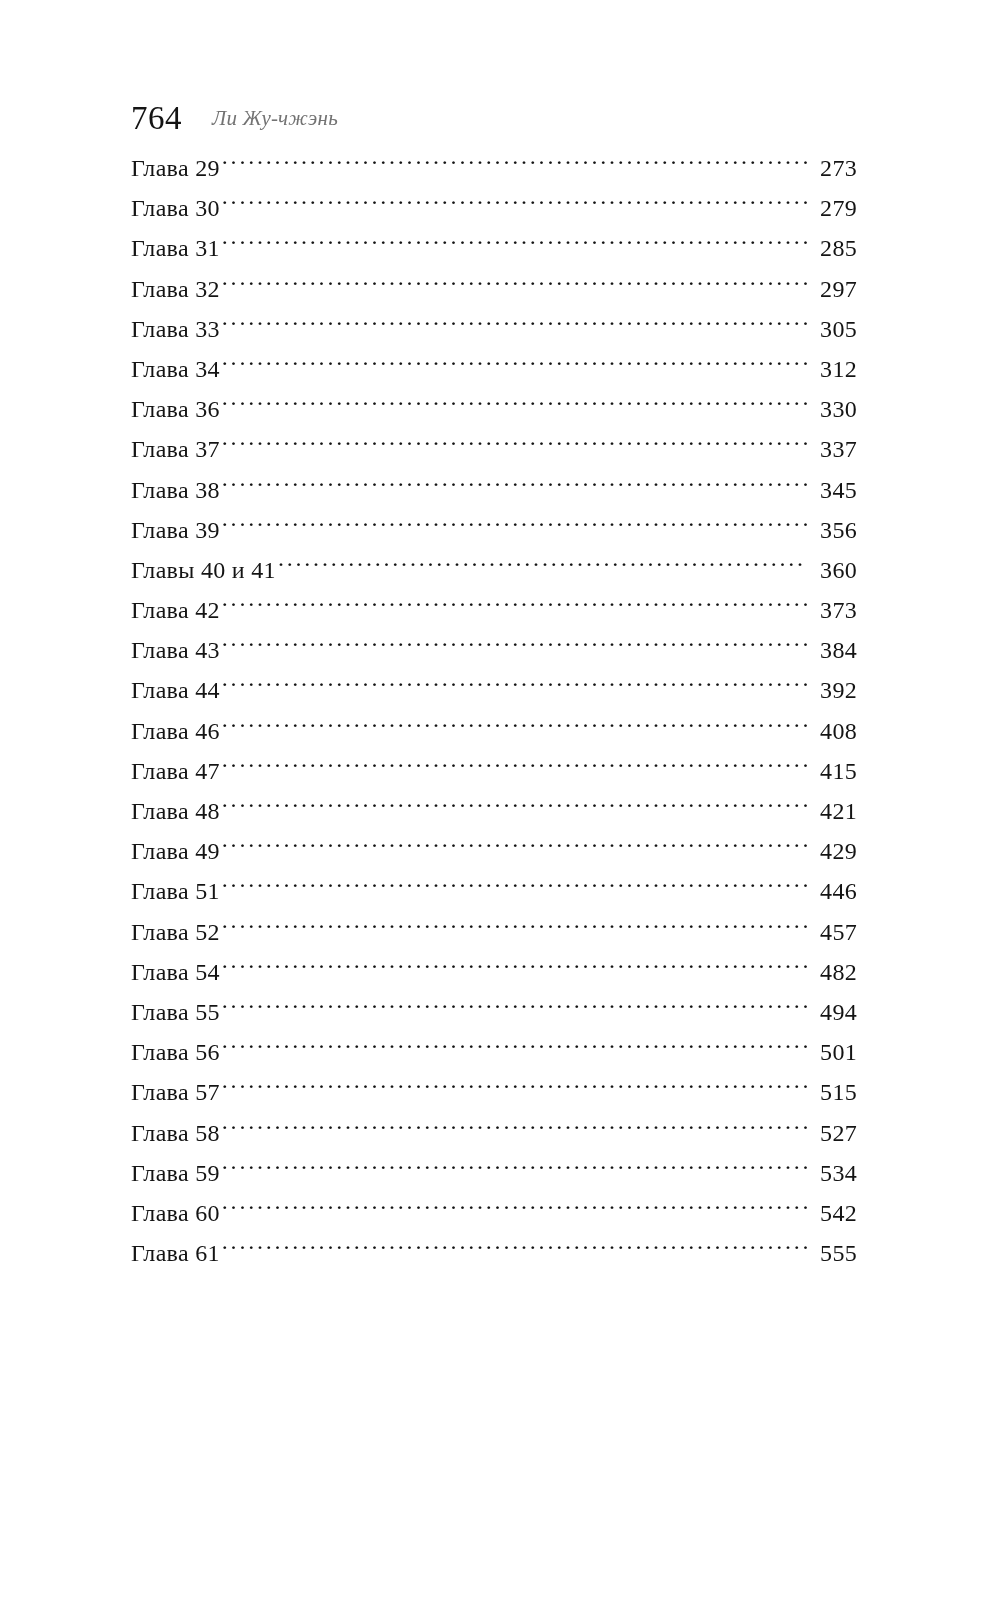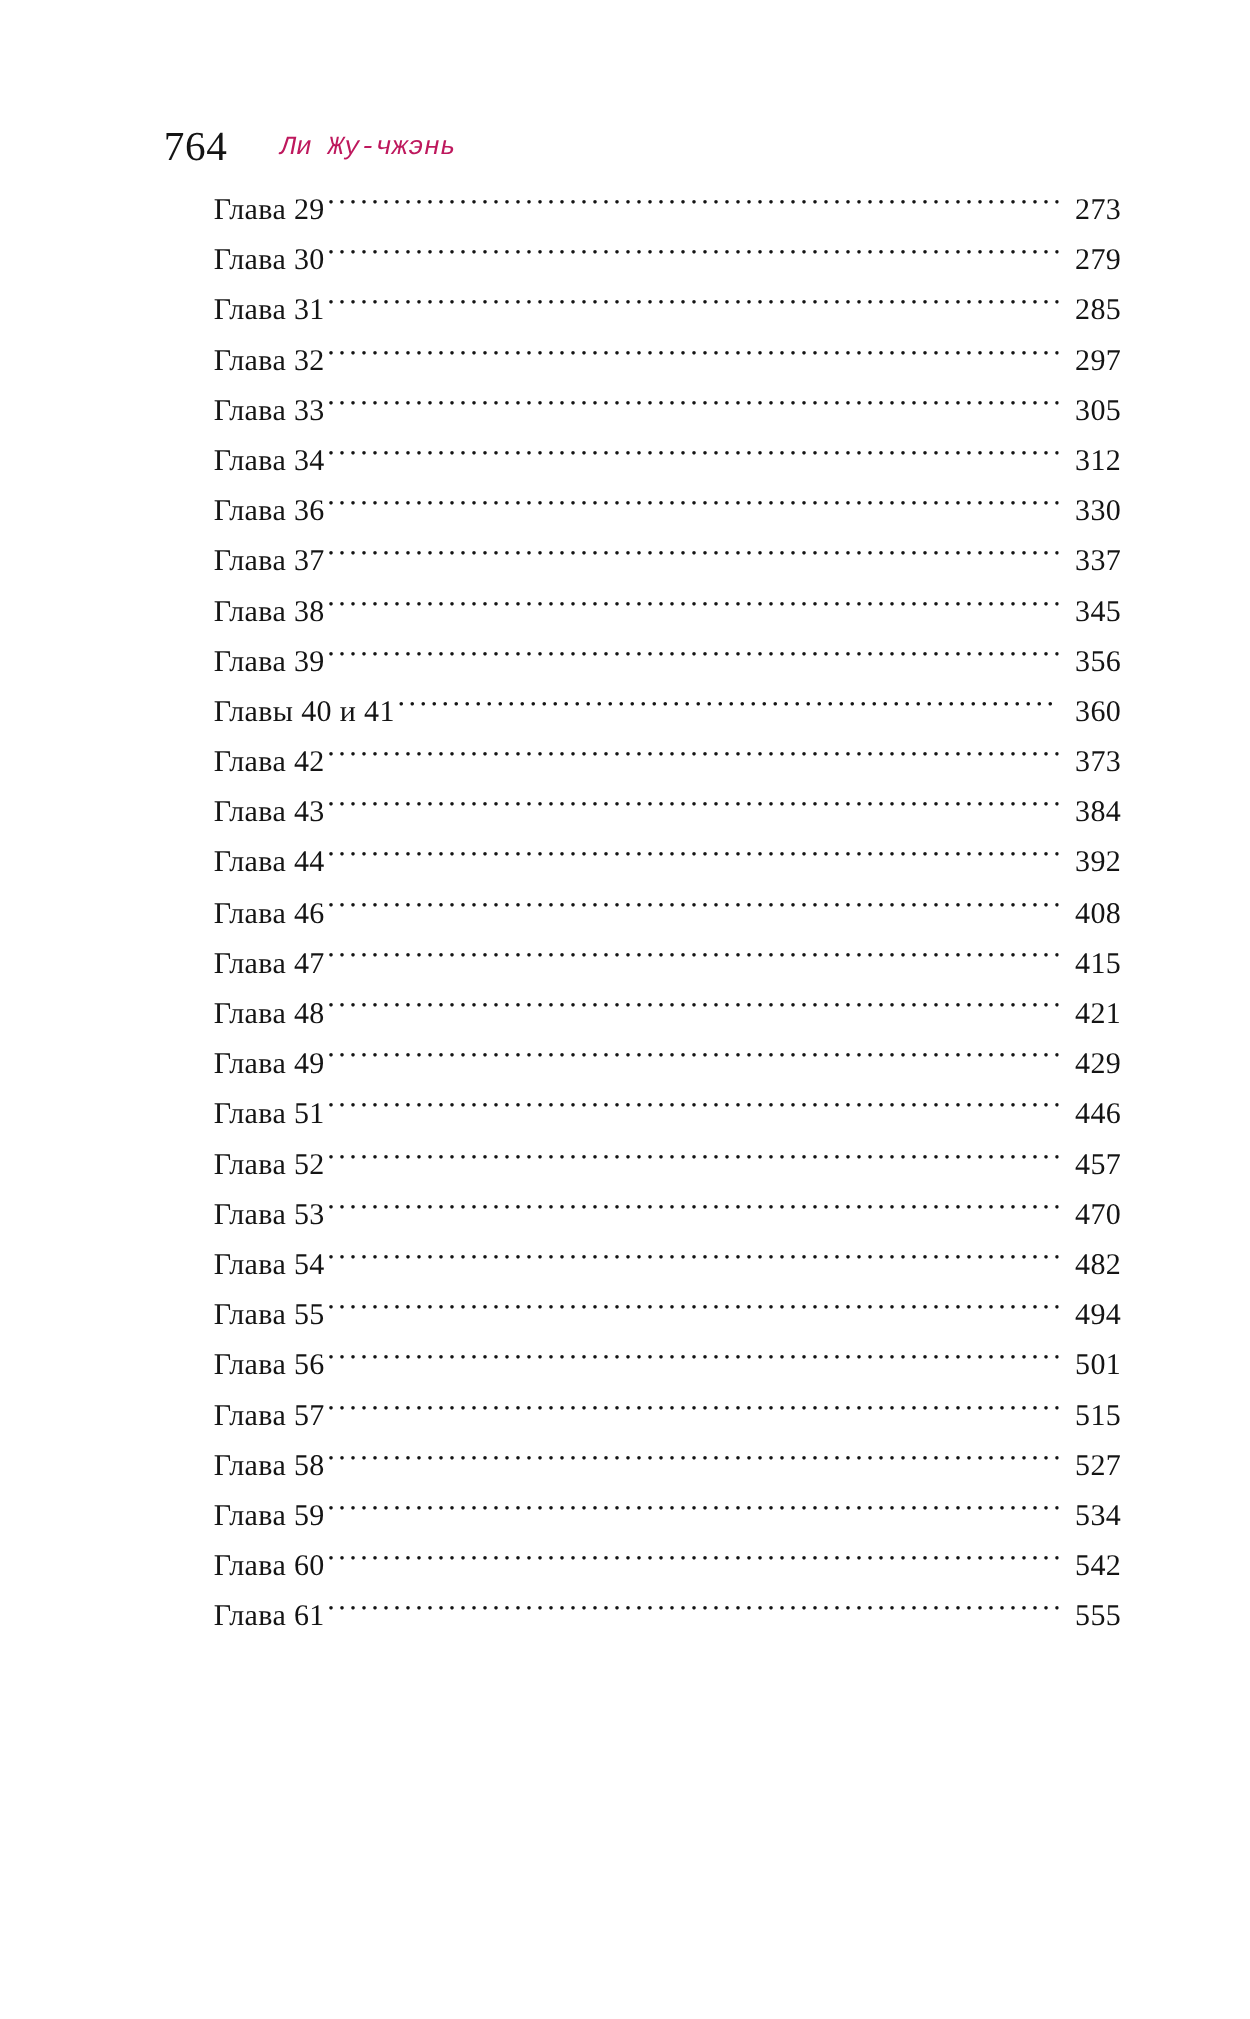--- a/index.html
+++ b/index.html
@@ -32,33 +32,31 @@
     align-items: center;
     gap: 30px;
   }
   .folio {
     font-family: "Liberation Serif", serif;
     font-size: 33px;
     letter-spacing: 0.5px;
     color: #141414;
   }
   .running-title {
-    font-family: Liberation Mono, monospace;
+    font-family: Liberation Serif, serif;
     font-style: italic;
     font-size: 21px;
-    color: #be185d;
+    color: #737373;
     letter-spacing: 0.2px;
-    margin-left: 12px;
   }
   .toc {
     position: absolute;
     left: 131px;
     top: 148px;
     width: 726px;
-    margin-left: 40px;
   }
   .toc-row {
     display: flex;
     align-items: baseline;
     width: 100%;
     height: 40.2px;
     font-size: 24px;
     line-height: 40px;
     color: #141414;
     white-space: nowrap;
@@ -196,25 +194,20 @@
         <span class="toc-title">Глава 51</span>
         <span class="toc-leader"></span>
         <span class="toc-page">446</span>
       </div>
       <div class="toc-row">
         <span class="toc-title">Глава 52</span>
         <span class="toc-leader"></span>
         <span class="toc-page">457</span>
       </div>
       <div class="toc-row">
-        <span class="toc-title">Глава 53</span>
-        <span class="toc-leader"></span>
-        <span class="toc-page">470</span>
-      </div>
-      <div class="toc-row">
         <span class="toc-title">Глава 54</span>
         <span class="toc-leader"></span>
         <span class="toc-page">482</span>
       </div>
       <div class="toc-row">
         <span class="toc-title">Глава 55</span>
         <span class="toc-leader"></span>
         <span class="toc-page">494</span>
       </div>
       <div class="toc-row">

